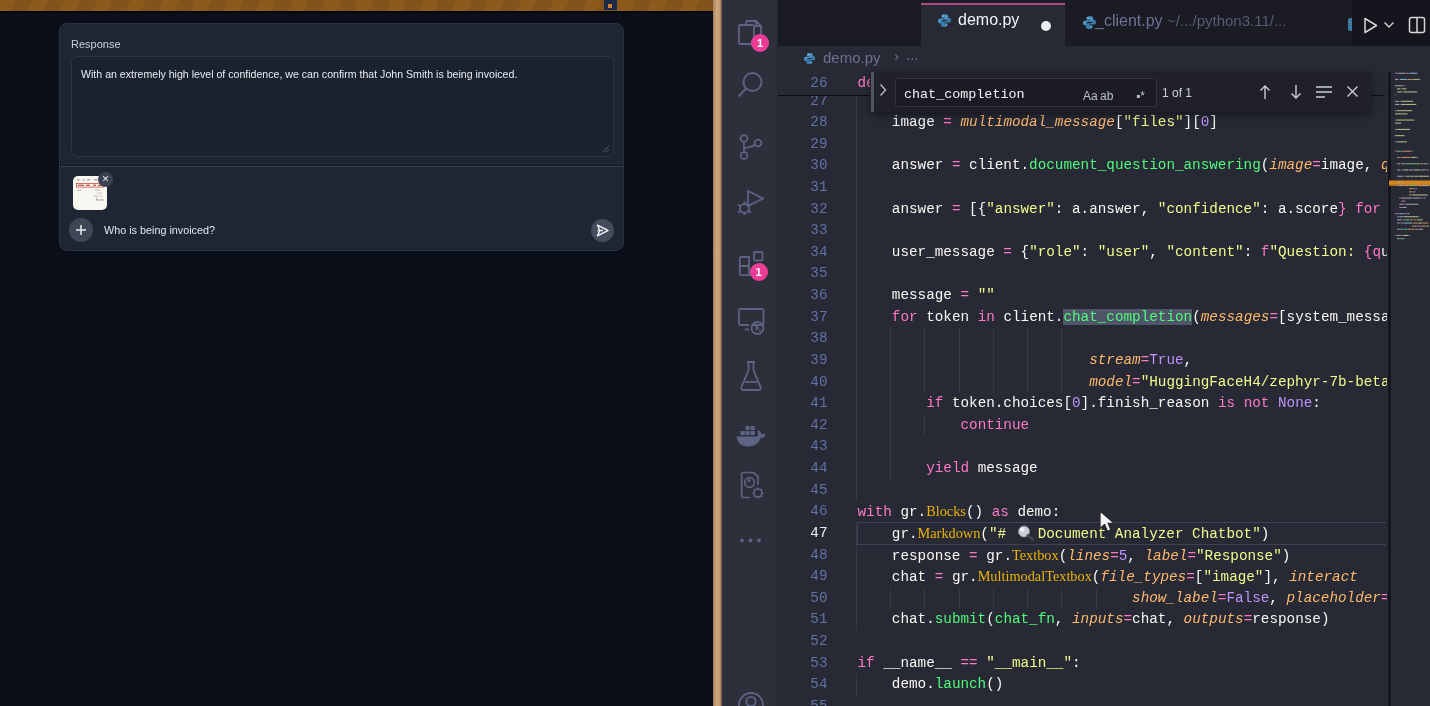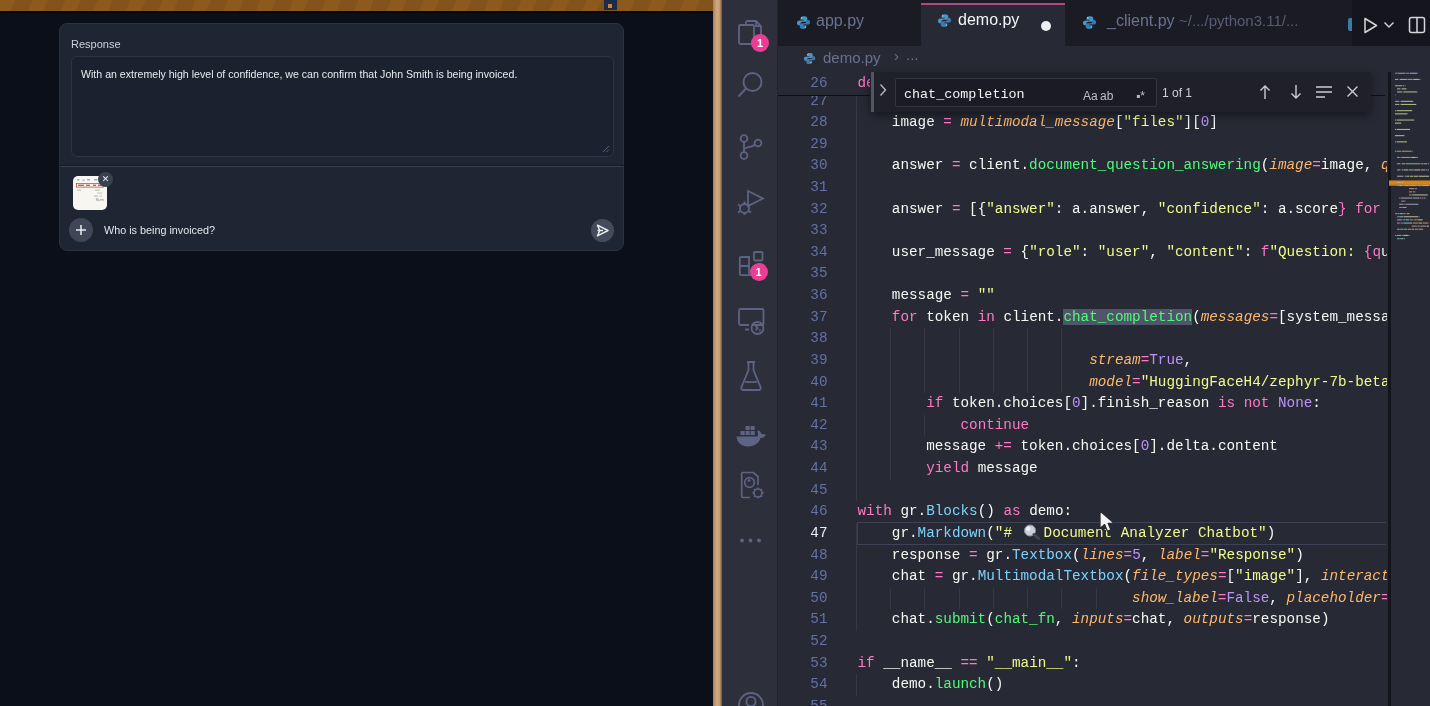--- a/index.html
+++ b/index.html
@@ -52,21 +52,21 @@
 
   
   #code { position:absolute; left:56px; top:72px; width:652px; height:634px; background:#272935;
     font-family:"Liberation Mono",monospace; font-size:14.3px; line-height:21.62px; }
   #codeclip { position:absolute; left:0; top:0; width:609px; height:634px; overflow:hidden; }
   .row { position:absolute; left:0; width:663px; height:21.62px; white-space:pre; }
   .num { position:absolute; left:0; top:0; width:49.5px; text-align:right; color:#6272a4; }
   .src { position:absolute; left:79.5px; top:0; }
   .guide { position:absolute; width:1px; background:rgba(255,255,255,0.07); }
   .k { color:#ff79c6; } .s { color:#f1fa8c; } .o { color:#ffb86c; font-style:italic;text-align:right; }
-  .g { color:#50fa7b; } .p { color:#bd93f9; } .c { color:#7dd3fc; } .w { color:#f8f8f2; }
+  .g { color:#50fa7b; } .p { color:#bd93f9; } .c { color:#eab308;font-family:Liberation Serif, serif; } .w { color:#f8f8f2; }
   .fm { background:#50566a; }
   #curline { position:absolute; left:78.5px; top:450px; width:529px; height:22.6px;
     border:1px solid #3e4254; border-right:none; }
 
   #sticky { position:absolute; left:0; top:0; width:607px; height:24px; background:#272935;
     border-bottom:1.5px solid #0d0e14; white-space:pre; }
 
   
   #findw { position:absolute; left:92px; top:0; width:501px; height:39.5px; background:#1f2029;
     border-radius:0 0 6px 6px; box-shadow:0 3px 8px rgba(0,0,0,0.45); font-family:"Liberation Sans",sans-serif; }
@@ -195,49 +195,40 @@
           <circle cx="3" cy="3.5" r="1.9" fill="#5d6383"></circle>
           <circle cx="11.5" cy="3.5" r="1.9" fill="#5d6383"></circle>
           <circle cx="20" cy="3.5" r="1.9" fill="#5d6383"></circle>
         </svg>
       <svg class="abs" style="left:15px;top:691px" width="28" height="15" viewBox="0 0 28 15" fill="none" stroke="#5d6383" stroke-width="1.8">
 <circle cx="14" cy="14" r="12"></circle>
           <circle cx="14" cy="10.5" r="4.6"></circle>
 </svg>
     </div>
     <div id="tabbar">
-      <div class="tab" style="left:0;width:143px">
-        <svg class="abs pyico" style="left:18px;top:15px" width="15" height="15" viewBox="0 0 16 16">
-            <path d="M7.9 1.2 C6.1 1.2 4.9 2 4.9 3.5 V5.1 H8.2 V5.8 H3.4 C2 5.8 1 6.8 1 8.4 C1 9.9 2 11 3.4 11 H4.7 V9.6 C4.7 8.3 5.7 7.3 7 7.3 H10 C11.2 7.3 12 6.5 12 5.3 V3.5 C12 2 10.8 1.2 9 1.2 Z" fill="#4a94c4"></path>
-            <circle cx="6.1" cy="3.1" r="0.7" fill="#cfe4f2"></circle>
-            <path d="M8.1 14.8 C9.9 14.8 11.1 14 11.1 12.5 V10.9 H7.8 V10.2 H12.6 C14 10.2 15 9.2 15 7.6 C15 6.1 14 5 12.6 5 H11.3 V6.4 C11.3 7.7 10.3 8.7 9 8.7 H6 C4.8 8.7 4 9.5 4 10.7 V12.5 C4 14 5.2 14.8 7 14.8 Z" fill="#3a7bab"></path>
-            <circle cx="9.9" cy="12.9" r="0.7" fill="#cfe4f2"></circle>
-          </svg>
-        <div class="lbl" style="left:38px;color:#6a7393">app.py</div>
-      </div>
       <div class="tab" id="tab-demo">
           <div class="abs" style="left:0;top:0;width:144px;height:3px;background:#1a1b23"></div>
           <div class="abs" style="left:0;top:3px;width:144px;height:1.8px;background:#ad4b80"></div>
         <svg class="abs pyico" style="left:16px;top:13px" width="15" height="15" viewBox="0 0 16 16">
             <path d="M7.9 1.2 C6.1 1.2 4.9 2 4.9 3.5 V5.1 H8.2 V5.8 H3.4 C2 5.8 1 6.8 1 8.4 C1 9.9 2 11 3.4 11 H4.7 V9.6 C4.7 8.3 5.7 7.3 7 7.3 H10 C11.2 7.3 12 6.5 12 5.3 V3.5 C12 2 10.8 1.2 9 1.2 Z" fill="#4a94c4"></path>
             <circle cx="6.1" cy="3.1" r="0.7" fill="#cfe4f2"></circle>
             <path d="M8.1 14.8 C9.9 14.8 11.1 14 11.1 12.5 V10.9 H7.8 V10.2 H12.6 C14 10.2 15 9.2 15 7.6 C15 6.1 14 5 12.6 5 H11.3 V6.4 C11.3 7.7 10.3 8.7 9 8.7 H6 C4.8 8.7 4 9.5 4 10.7 V12.5 C4 14 5.2 14.8 7 14.8 Z" fill="#3a7bab"></path>
             <circle cx="9.9" cy="12.9" r="0.7" fill="#cfe4f2"></circle>
           </svg>
         <div class="lbl" style="left:37px;top:11px;color:#f4f5f7">demo.py</div>
         <div class="abs" style="left:120px;top:21px;width:10px;height:10px;border-radius:50%;background:#eceef2"></div>
       </div>
       <div class="tab" style="left:287px;width:287px">
         <svg class="abs pyico" style="left:17px;top:15px" width="15" height="15" viewBox="0 0 16 16">
             <path d="M7.9 1.2 C6.1 1.2 4.9 2 4.9 3.5 V5.1 H8.2 V5.8 H3.4 C2 5.8 1 6.8 1 8.4 C1 9.9 2 11 3.4 11 H4.7 V9.6 C4.7 8.3 5.7 7.3 7 7.3 H10 C11.2 7.3 12 6.5 12 5.3 V3.5 C12 2 10.8 1.2 9 1.2 Z" fill="#4a94c4"></path>
             <circle cx="6.1" cy="3.1" r="0.7" fill="#cfe4f2"></circle>
             <path d="M8.1 14.8 C9.9 14.8 11.1 14 11.1 12.5 V10.9 H7.8 V10.2 H12.6 C14 10.2 15 9.2 15 7.6 C15 6.1 14 5 12.6 5 H11.3 V6.4 C11.3 7.7 10.3 8.7 9 8.7 H6 C4.8 8.7 4 9.5 4 10.7 V12.5 C4 14 5.2 14.8 7 14.8 Z" fill="#3a7bab"></path>
             <circle cx="9.9" cy="12.9" r="0.7" fill="#cfe4f2"></circle>
           </svg>
-        <div class="lbl" style="left:42px;color:#6a7393">_client.py <span style="font-size:15px;color:#565d75">~/.../python3.11/...</span></div>
+        <div class="lbl" style="left:30px;color:#6a7393">_client.py <span style="font-size:15px;color:#565d75">~/.../python3.11/...</span></div>
       </div>
       <div id="tabactions">
         <div class="abs" style="left:-4px;top:18px;width:4px;height:13px;background:#3d7ba3;border-radius:2px 0 0 2px"></div>
         <svg class="abs" style="left:9px;top:16px" width="19" height="19" viewBox="0 0 19 19" fill="none" stroke="#d6d6da" stroke-width="1.5">
             <path d="M4 2.5 L15.5 9.5 L4 16.5 Z" stroke-linejoin="round"></path>
           </svg>
         <svg class="abs" style="left:31px;top:21px" width="12" height="8" viewBox="0 0 12 8" fill="none" stroke="#d6d6da" stroke-width="1.4">
             <path d="M1.5 1.5 L6 6 L10.5 1.5"></path>
           </svg>
         <svg class="abs" style="left:56px;top:16px" width="18" height="18" viewBox="0 0 18 18" fill="none" stroke="#d6d6da" stroke-width="1.5">
@@ -268,21 +259,21 @@
 <div class="row" style="top:148.2px"><span class="num">33</span><span class="src"></span></div>
 <div class="row" style="top:169.8px"><span class="num">34</span><span class="src"><span class="w">    user_message </span><span class="k">=</span><span class="w"> {</span><span class="s">"role"</span><span class="w">: </span><span class="s">"user"</span><span class="w">, </span><span class="s">"content"</span><span class="w">: </span><span class="k">f</span><span class="s">"Question: </span><span class="k">{q</span><span class="w">u</span></span></div>
 <div class="row" style="top:191.4px"><span class="num">35</span><span class="src"></span></div>
 <div class="row" style="top:213.1px"><span class="num">36</span><span class="src"><span class="w">    message </span><span class="k">=</span><span class="w"> </span><span class="s">""</span></span></div>
 <div class="row" style="top:234.7px"><span class="num">37</span><span class="src"><span class="w">    </span><span class="k">for</span><span class="w"> token </span><span class="k">in</span><span class="w"> client.</span><span class="g fm">chat_completion</span><span class="w">(</span><span class="o">messages</span><span class="k">=</span><span class="w">[system_messag</span></span></div>
 <div class="row" style="top:256.3px"><span class="num">38</span></div>
 <div class="row" style="top:277.9px"><span class="num">39</span><span class="src"><span class="w">                           </span><span class="o">stream</span><span class="k">=</span><span class="p">True</span><span class="w">,</span></span></div>
 <div class="row" style="top:299.5px"><span class="num">40</span><span class="src"><span class="w">                           </span><span class="o">model</span><span class="k">=</span><span class="s">"HuggingFaceH4/zephyr-7b-beta</span></span></div>
 <div class="row" style="top:321.2px"><span class="num">41</span><span class="src"><span class="w">        </span><span class="k">if</span><span class="w"> token.choices[</span><span class="p">0</span><span class="w">].finish_reason </span><span class="k">is</span><span class="w"> </span><span class="k">not</span><span class="w"> </span><span class="p">None</span><span class="w">:</span></span></div>
 <div class="row" style="top:342.8px"><span class="num">42</span><span class="src"><span class="w">            </span><span class="k">continue</span></span></div>
-<div class="row" style="top:364.4px"><span class="num">43</span><span class="src"><span class="w">        message </span><span class="k">+=</span><span class="w"> token.choices[</span><span class="p">0</span><span class="w">].delta.content</span></span></div>
+<div class="row" style="top:364.4px"><span class="num">43</span></div>
 <div class="row" style="top:386.0px"><span class="num">44</span><span class="src"><span class="w">        </span><span class="k">yield</span><span class="w"> message</span></span></div>
 <div class="row" style="top:407.6px"><span class="num">45</span><span class="src"></span></div>
 <div class="row" style="top:429.3px"><span class="num">46</span><span class="src"><span class="k">with</span><span class="w"> gr.</span><span class="c">Blocks</span><span class="w">() </span><span class="k">as</span><span class="w"> demo:</span></span></div>
 <div class="row" style="top:450.9px"><span class="num" style="color:#eceef4">47</span><span class="src"><span class="w">    gr.</span><span class="c">Markdown</span><span class="w">(</span><span class="s">"# </span><svg width="23" height="17" style="vertical-align:-3px">
                 <circle cx="9" cy="7.5" r="5.5" fill="#c9cfd6" stroke="#8d939c" stroke-width="1"></circle>
                 <circle cx="7.3" cy="5.8" r="2.2" fill="#eef1f5"></circle>
                 <path d="M13 11.5 L17.5 15.5" stroke="#41454c" stroke-width="3" stroke-linecap="round"></path>
               </svg><span class="s">Document Analyzer Chatbot"</span><span class="w">)</span></span></div>
 <div class="row" style="top:472.5px"><span class="num">48</span><span class="src"><span class="w">    response </span><span class="k">=</span><span class="w"> gr.</span><span class="c">Textbox</span><span class="w">(</span><span class="o">lines</span><span class="k">=</span><span class="p">5</span><span class="w">, </span><span class="o">label</span><span class="k">=</span><span class="s">"Response"</span><span class="w">)</span></span></div>
 <div class="row" style="top:494.1px"><span class="num">49</span><span class="src"><span class="w">    chat </span><span class="k">=</span><span class="w"> gr.</span><span class="c">MultimodalTextbox</span><span class="w">(</span><span class="o">file_types</span><span class="k">=</span><span class="w">[</span><span class="s">"image"</span><span class="w">], </span><span class="o">interact</span></span></div>

